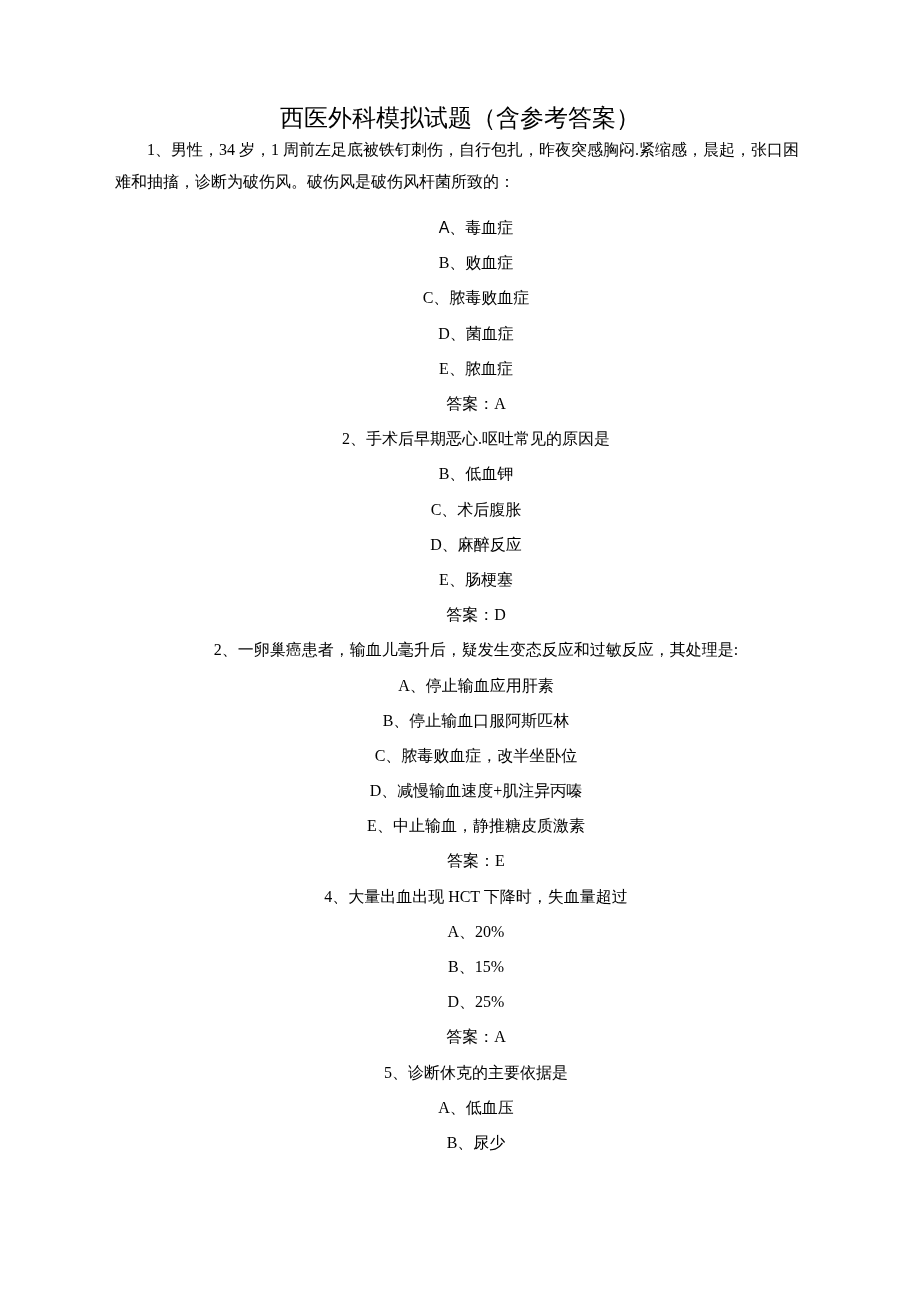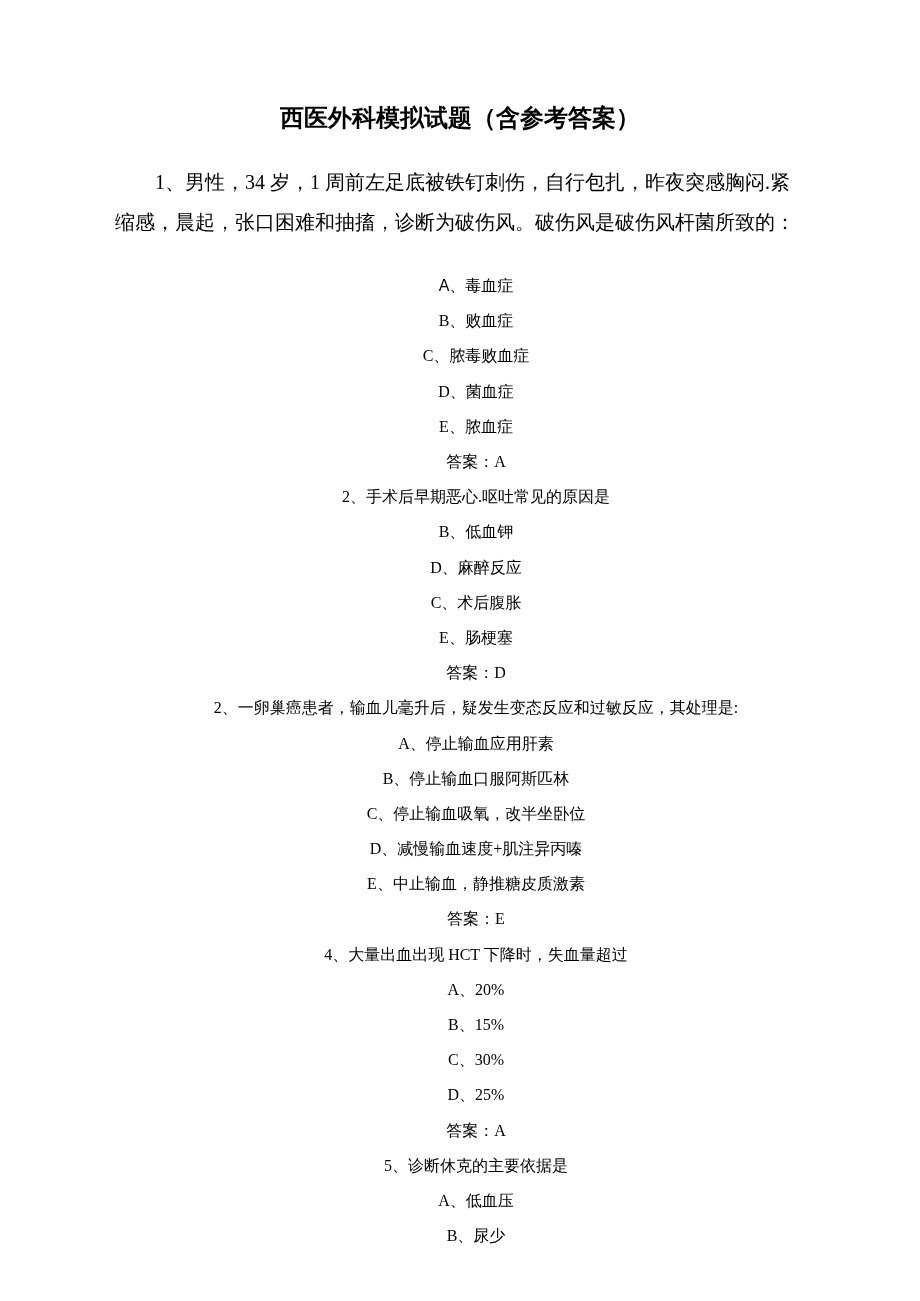--- a/index.html
+++ b/index.html
@@ -9,28 +9,28 @@
     font-family: "SimSun", "宋体", serif;
     color: #000000;
     width: 920px;
   }
   .page {
     padding: 86px 115px 40px 115px;
   }
   .title {
     text-align: center;
     font-size: 24px;
-    margin-bottom: 28px;
-    font-weight: bold;
+    margin-bottom: 0;
+    font-weight: normal;
   }
   .intro {
-    font-size: 20px;
+    font-size: 16px;
     line-height: 2.0;
     text-indent: 2em;
-    margin-bottom: 26px;
+    margin-bottom: 12px;
   }
   .line {
     font-size: 16px;
     line-height: 2.2;
     padding-left: 2em;
     text-align: center;
   }
   .arial {
     font-family: Arial, sans-serif;
   }
@@ -43,34 +43,33 @@
   <div class="intro">1、男性，34 岁，1 周前左足底被铁钉刺伤，自行包扎，昨夜突感胸闷.紧缩感，晨起，张口困难和抽搐，诊断为破伤风。破伤风是破伤风杆菌所致的：</div>
   <div id="lines-container">
       <div class="line"><span class="arial">A</span><span>、毒血症</span></div>
       <div class="line">B、败血症</div>
       <div class="line">C、脓毒败血症</div>
       <div class="line">D、菌血症</div>
       <div class="line">E、脓血症</div>
       <div class="line">答案：A</div>
       <div class="line">2、手术后早期恶心.呕吐常见的原因是</div>
       <div class="line">B、低血钾</div>
+      <div class="line">C、术后腹胀</div>
       <div class="line">D、麻醉反应</div>
-      <div class="line">C、术后腹胀</div>
       <div class="line">E、肠梗塞</div>
       <div class="line">答案：D</div>
       <div class="line">2、一卵巢癌患者，输血儿毫升后，疑发生变态反应和过敏反应，其处理是:</div>
       <div class="line">A、停止输血应用肝素</div>
       <div class="line">B、停止输血口服阿斯匹林</div>
-      <div class="line">C、停止输血吸氧，改半坐卧位</div>
+      <div class="line">C、脓毒败血症，改半坐卧位</div>
       <div class="line">D、减慢输血速度+肌注异丙嗪</div>
       <div class="line">E、中止输血，静推糖皮质激素</div>
       <div class="line">答案：E</div>
       <div class="line">4、大量出血出现 HCT 下降时，失血量超过</div>
       <div class="line">A、20%</div>
       <div class="line">B、15%</div>
-      <div class="line">C、30%</div>
       <div class="line">D、25%</div>
       <div class="line">答案：A</div>
       <div class="line">5、诊断休克的主要依据是</div>
       <div class="line">A、低血压</div>
       <div class="line">B、尿少</div>
     </div>
 </div>
 
 </body></html>

